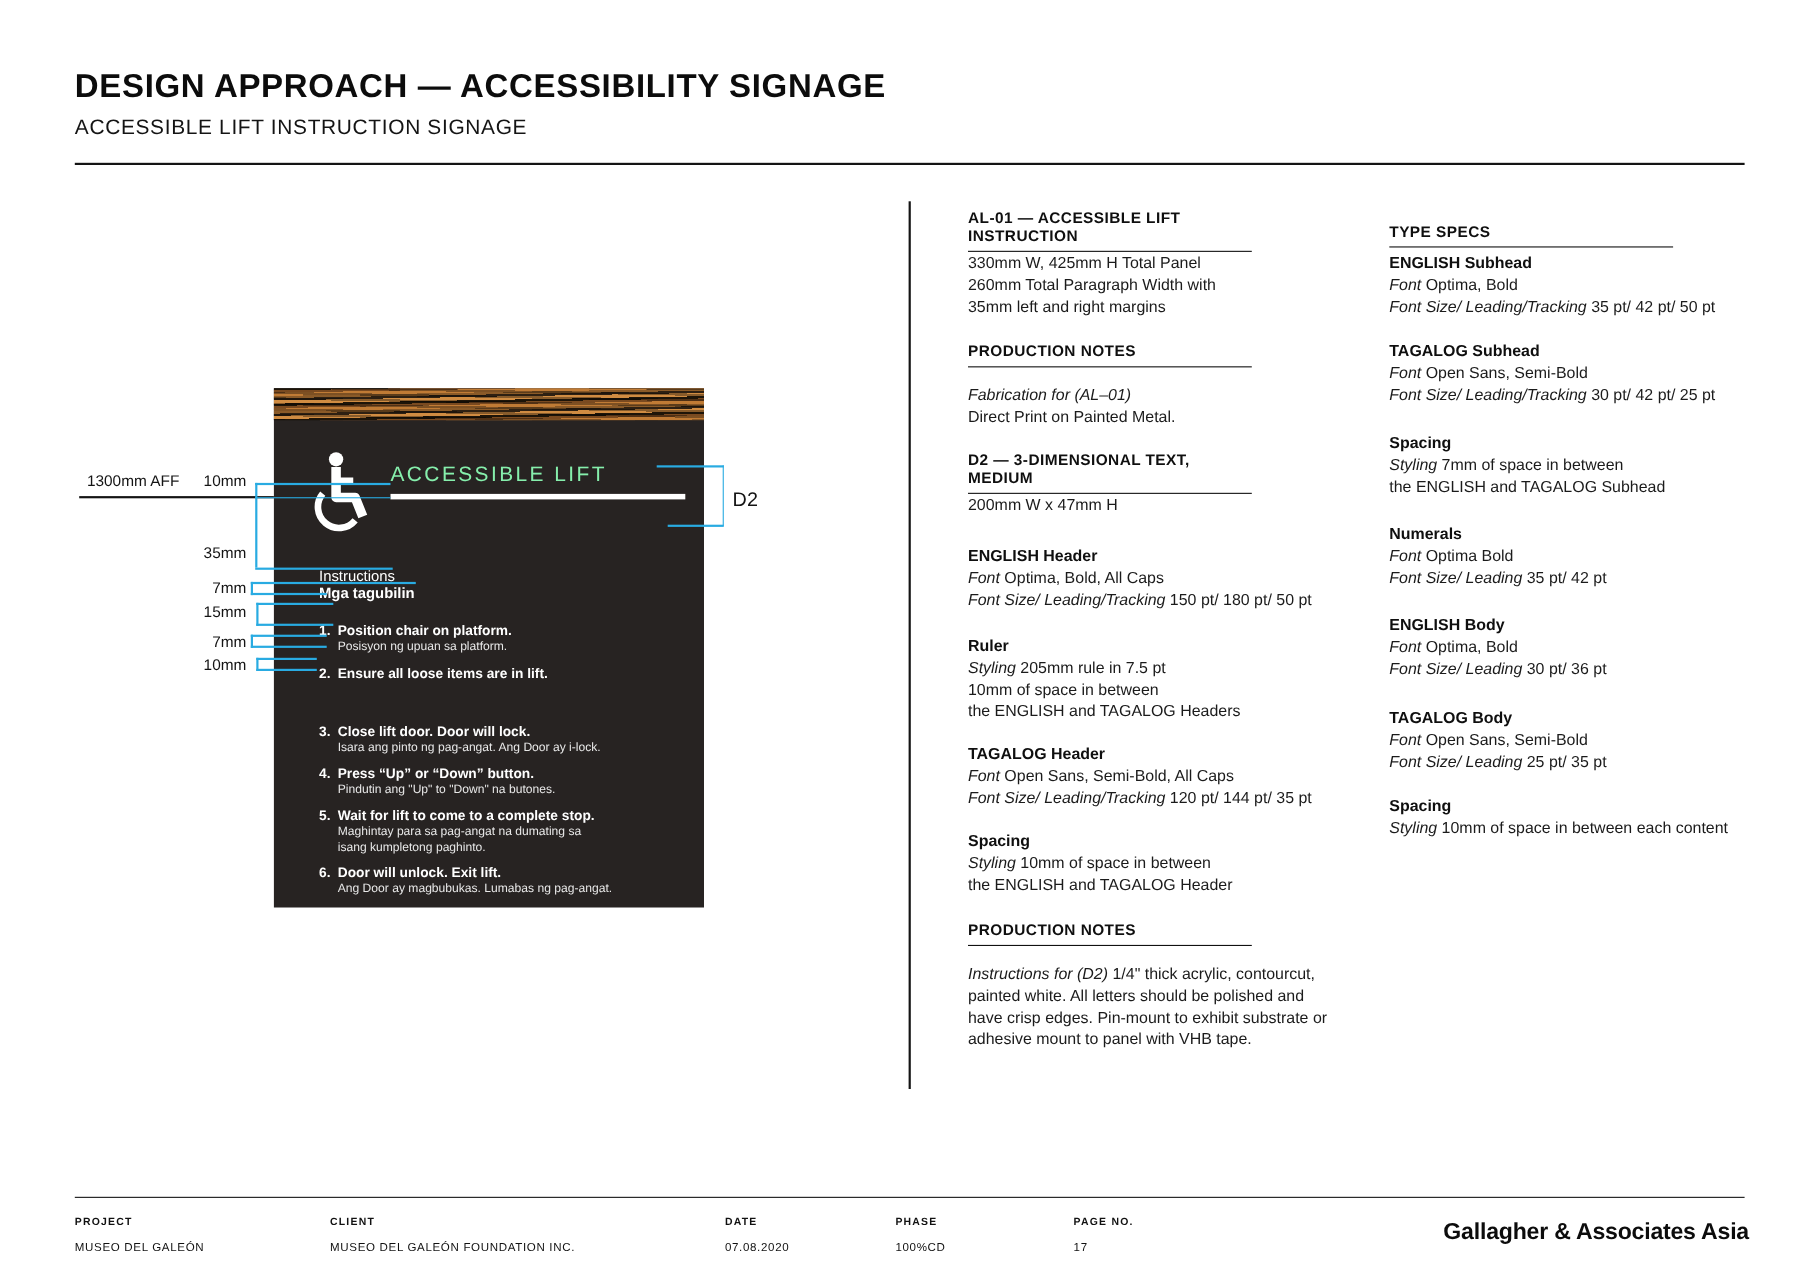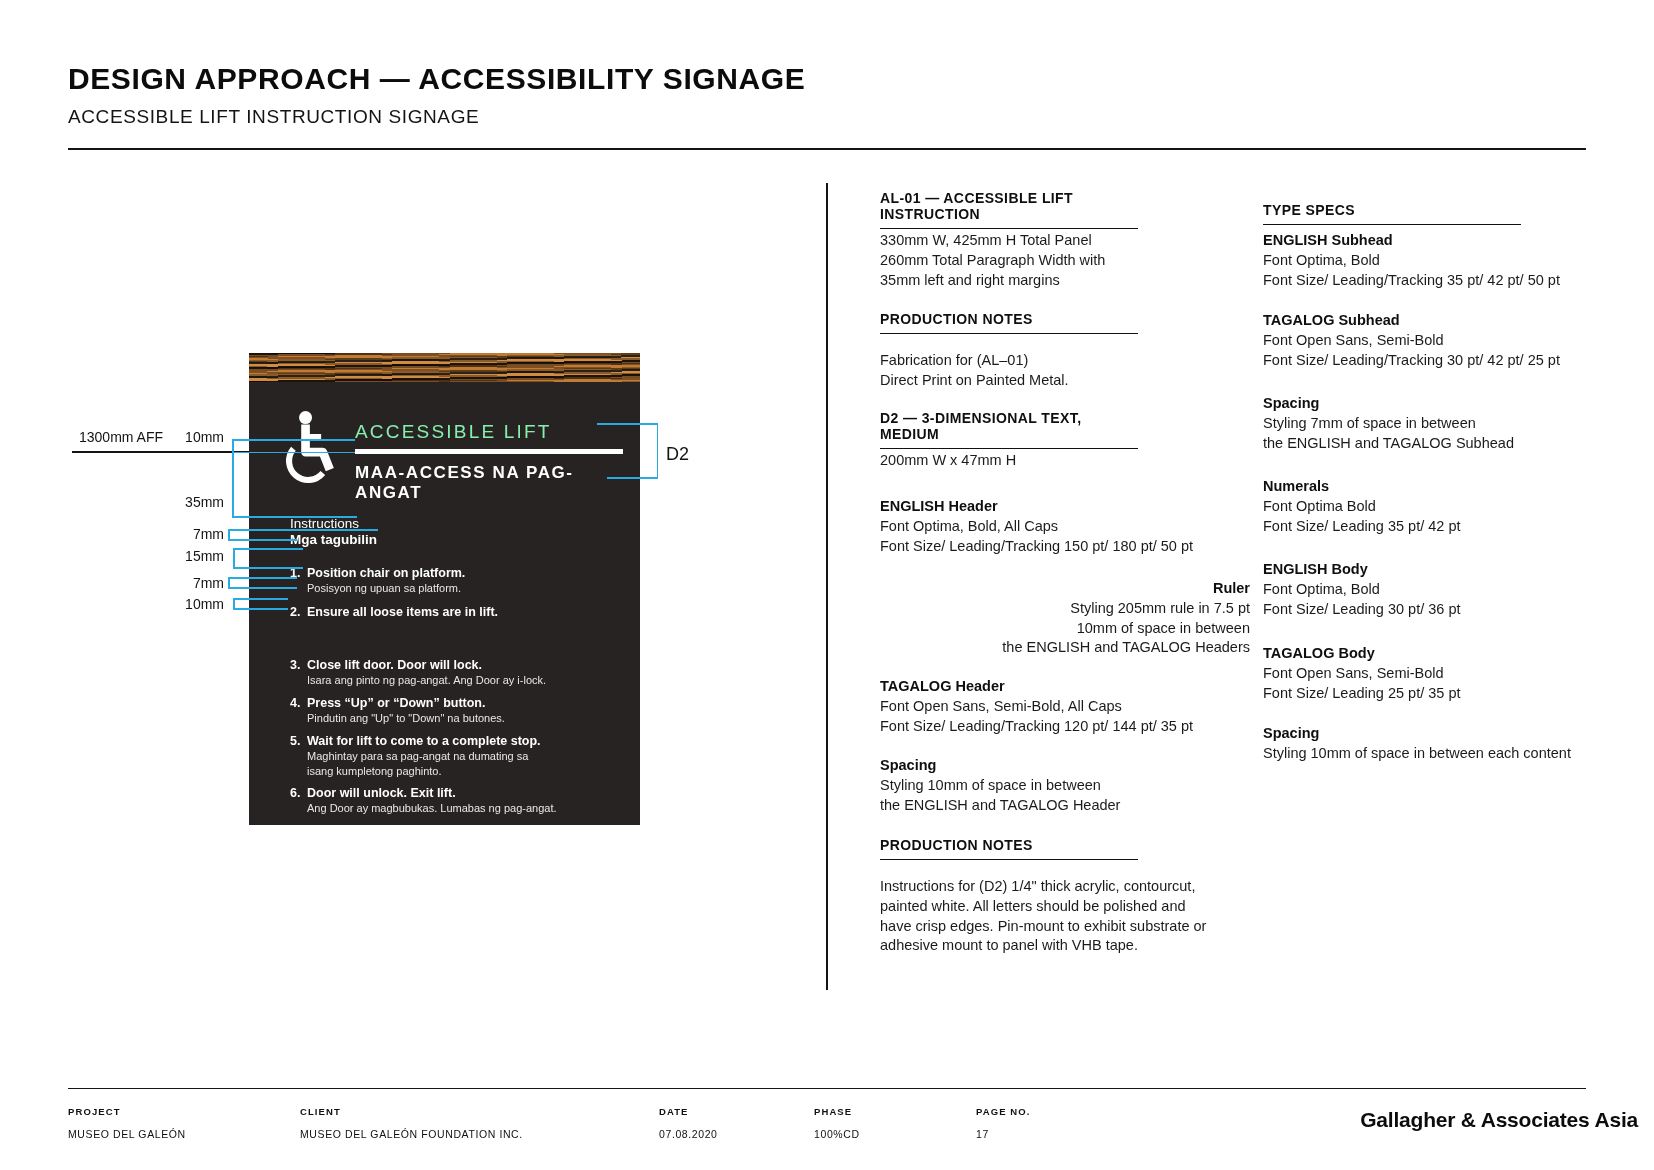--- a/index.html
+++ b/index.html
@@ -30,21 +30,21 @@
   .bluel{background:var(--accent,#29ABE2);position:absolute;}
   .dim{font-size:14px;color:#141414;text-align:right;width:160px;}
   .aff{font-size:14px;color:#141414;}
   .d2lab{font-size:18px;color:#141414;}
   
   .sechead{font-size:14px;font-weight:700;letter-spacing:.4px;color:#0f0f0f;
            border-bottom:1.5px solid #111;padding-bottom:6px;width:258px;}
   .body14{font-size:14.5px;line-height:19.8px;color:#1b1b1b;}
   .blk .label{font-size:14.5px;font-weight:700;line-height:19.8px;color:#0f0f0f;}
   .blk .line{font-size:14.5px;line-height:19.8px;}
-  .it{}
+  .it{font-style:italic;}
   
   .flabel{font-size:9.5px;font-weight:700;letter-spacing:1.1px;color:#111;}
   .fvalue{font-size:10.5px;letter-spacing:.6px;color:#111;}
   .logo{font-size:21px;font-weight:800;letter-spacing:-.2px;color:#0c0c0c;text-align:right;width:420px;}
 </style>
 </head>
 <body>
 
 <div class="abs title" style="left:68px;top:62px;">DESIGN APPROACH — ACCESSIBILITY SIGNAGE</div>
 <div class="abs subtitle" style="left:68px;top:106px;">ACCESSIBLE LIFT INSTRUCTION SIGNAGE</div>
@@ -53,21 +53,20 @@
 <div class="abs panel">
   <div class="abs wood"></div>
   <svg class="abs" style="left:34px;top:57px;" width="52" height="74" viewBox="0 0 60 84">
     <circle cx="26" cy="8" r="7.5" fill="#ffffff"></circle>
     <path d="M26 16 L26 48 L46 48 L54 68" fill="none" stroke="#ffffff" stroke-width="10" stroke-linejoin="round" stroke-linecap="butt"></path>
     <path d="M26 30 L44 30" stroke="#ffffff" stroke-width="6"></path>
     <path d="M12 44 A 21 21 0 1 0 46 72" fill="none" stroke="#ffffff" stroke-width="7"></path>
   </svg>
   <div class="abs sign-h-en">ACCESSIBLE LIFT</div>
   <div class="abs sign-rule"></div>
-  <div class="abs sign-h-tl">MAA-ACCESS NA PAG-ANGAT</div>
   <div class="abs sign-instr-en">Instructions</div>
   <div class="abs sign-instr-tl">Mga tagubilin</div>
 
   <div class="abs step" style="top:213px;">
     <span class="num">1.</span>
     <div class="en">Position chair on platform.</div>
     <div class="tl">Posisyon ng upuan sa platform.</div>
   </div>
   <div class="abs step" style="top:252px;">
     <span class="num">2.</span>
@@ -143,21 +142,21 @@
   <div>Direct Print on Painted Metal.</div>
 </div>
 <div class="abs sechead" style="left:880px;top:410px;">D2 — 3-DIMENSIONAL TEXT, MEDIUM</div>
 <div class="abs body14" style="left:880px;top:451px;width:330px;">200mm W x 47mm H</div>
 
 <div class="abs blk" style="left:880px;top:497px;width:330px;">
   <div class="label">ENGLISH Header</div>
   <div class="line"><span class="it">Font</span><span> Optima, Bold, All Caps</span></div>
   <div class="line"><span class="it">Font Size/ Leading/Tracking</span><span> 150 pt/ 180 pt/ 50 pt</span></div>
 </div>
-<div class="abs blk" style="left:920px;top:579px;width:330px;text-align:right;">
+<div class="abs blk" style="left:880px;top:579px;width:330px;">
   <div class="label">Ruler</div>
   <div class="line"><span class="it">Styling</span><span> 205mm rule in 7.5 pt</span></div>
   <div class="line"><span class="it"></span><span>10mm of space in between</span></div>
   <div class="line"><span class="it"></span><span>the ENGLISH and TAGALOG Headers</span></div>
 </div>
 <div class="abs blk" style="left:880px;top:677px;width:330px;">
   <div class="label">TAGALOG Header</div>
   <div class="line"><span class="it">Font</span><span> Open Sans, Semi-Bold, All Caps</span></div>
   <div class="line"><span class="it">Font Size/ Leading/Tracking</span><span> 120 pt/ 144 pt/ 35 pt</span></div>
 </div>
@@ -213,13 +212,13 @@
 <div class="abs flabel" style="left:68px;top:1106px;">PROJECT</div>
 <div class="abs fvalue" style="left:68px;top:1128px;">MUSEO DEL GALEÓN</div>
 <div class="abs flabel" style="left:300px;top:1106px;">CLIENT</div>
 <div class="abs fvalue" style="left:300px;top:1128px;">MUSEO DEL GALEÓN FOUNDATION INC.</div>
 <div class="abs flabel" style="left:659px;top:1106px;">DATE</div>
 <div class="abs fvalue" style="left:659px;top:1128px;">07.08.2020</div>
 <div class="abs flabel" style="left:814px;top:1106px;">PHASE</div>
 <div class="abs fvalue" style="left:814px;top:1128px;">100%CD</div>
 <div class="abs flabel" style="left:976px;top:1106px;">PAGE NO.</div>
 <div class="abs fvalue" style="left:976px;top:1128px;">17</div>
-<div class="abs logo" style="left:1218px;top:1108px;">Gallagher &amp; Associates Asia</div>
+<div class="abs logo" style="left:1170px;top:1108px;">Gallagher &amp; Associates Asia</div>
 
 </body></html>

